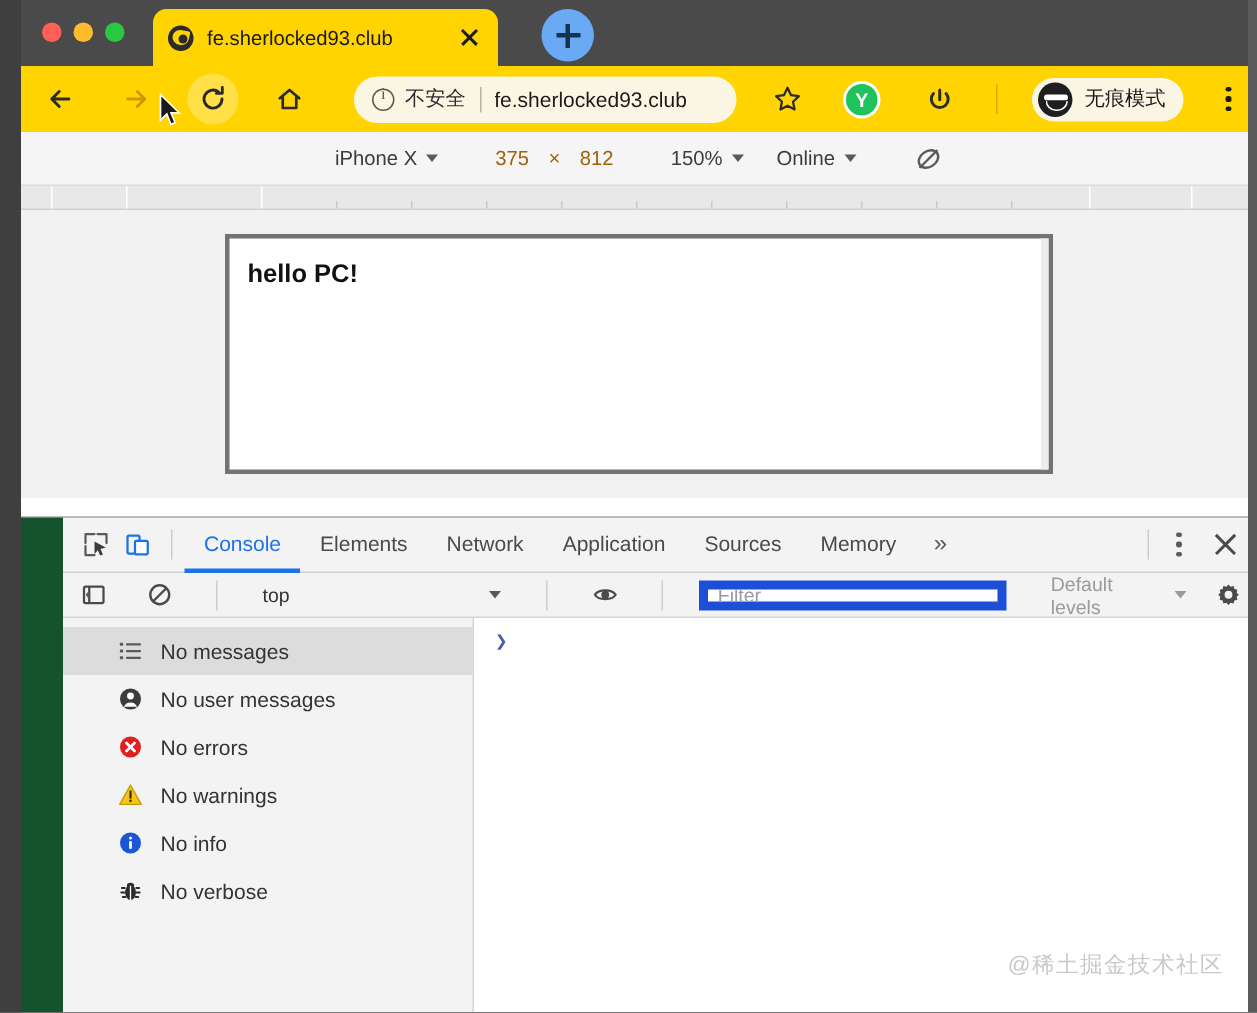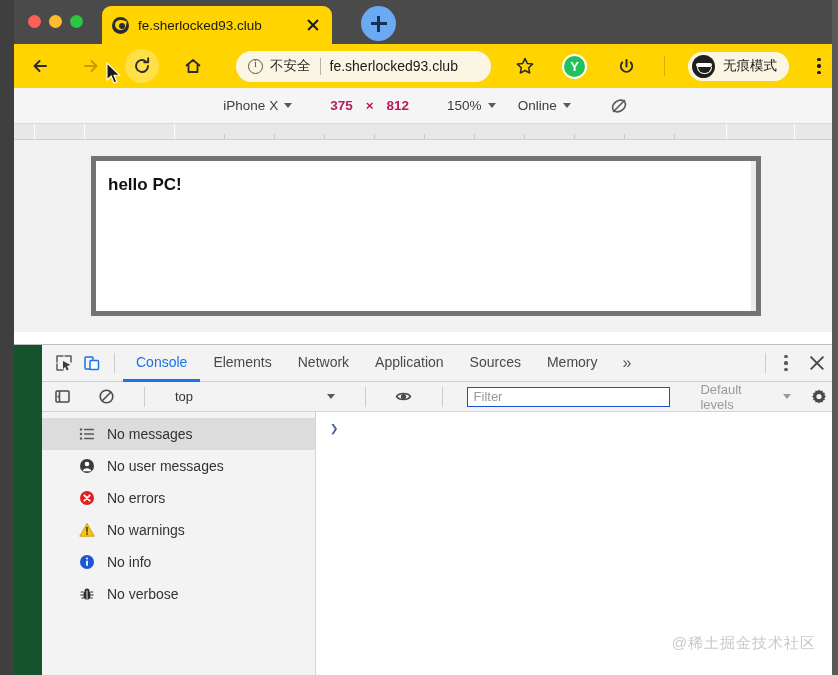--- a/index.html
+++ b/index.html
@@ -234,21 +234,21 @@
   }
   .dev-item { display: flex; align-items: center; cursor: pointer; }
   .dev-item.mut { cursor: default; }
   .caret {
     display: inline-block;
     width: 0; height: 0; margin-left: 6px;
     border-left: 4.5px solid transparent;
     border-right: 4.5px solid transparent;
     border-top: 5.5px solid #5a5a5a;
   }
-  .dim { color: #be185d; font-weight: bold; }
+  .dim { color: #a16207; }
   .gap-lg { width: 38px; }
   .gap-md { width: 22px; }
   .gap-sm { width: 13px; }
   .rotate-icon { width: 20px; height: 20px; cursor: pointer; }
 
   
   .ruler {
     height: 16px;
     background: #e8e8e8;
     border-bottom: 1px solid #d0d0d0;
@@ -264,24 +264,24 @@
   
   .device-area {
     position: relative;
     height: 192px;
     background: #f1f1f1;
     display: flex;
     justify-content: center;
     padding-top: 16px;
   }
   .device-frame {
-    width: 670px;
+    width: 552px;
     height: 160px;
     background: #ffffff;
-    border: 5px solid #737373;
+    border: 3px solid #737373;
     position: relative;
   }
   .page-text {
     font-size: 17px; font-weight: bold; color: #111;
     padding: 14px 12px;
   }
   .device-scrollbar {
     position: absolute;
     right: 0; top: 0; width: 5px; height: 100%;
     background: #ececec;
@@ -360,21 +360,21 @@
   }
   .ctx-select .caret-sm {
     margin-left: auto;
     width: 0; height: 0;
     border-left: 4px solid transparent;
     border-right: 4px solid transparent;
     border-top: 5px solid #5a5a5a;
   }
   .filter-input {
     width: 208px; height: 20px;
-    border: 1px solid #1d4ed8;
+    border: 6px solid #1d4ed8;
     background: #fff;
     font-size: 13px; color: #333;
     padding: 0 6px;
     font-family: "Liberation Sans", sans-serif;
     outline: none;
   }
   .filter-input::placeholder { color: #9a9a9a; }
   .levels {
     display: flex; align-items: center;
     font-size: 13px; color: #9a9a9a;

